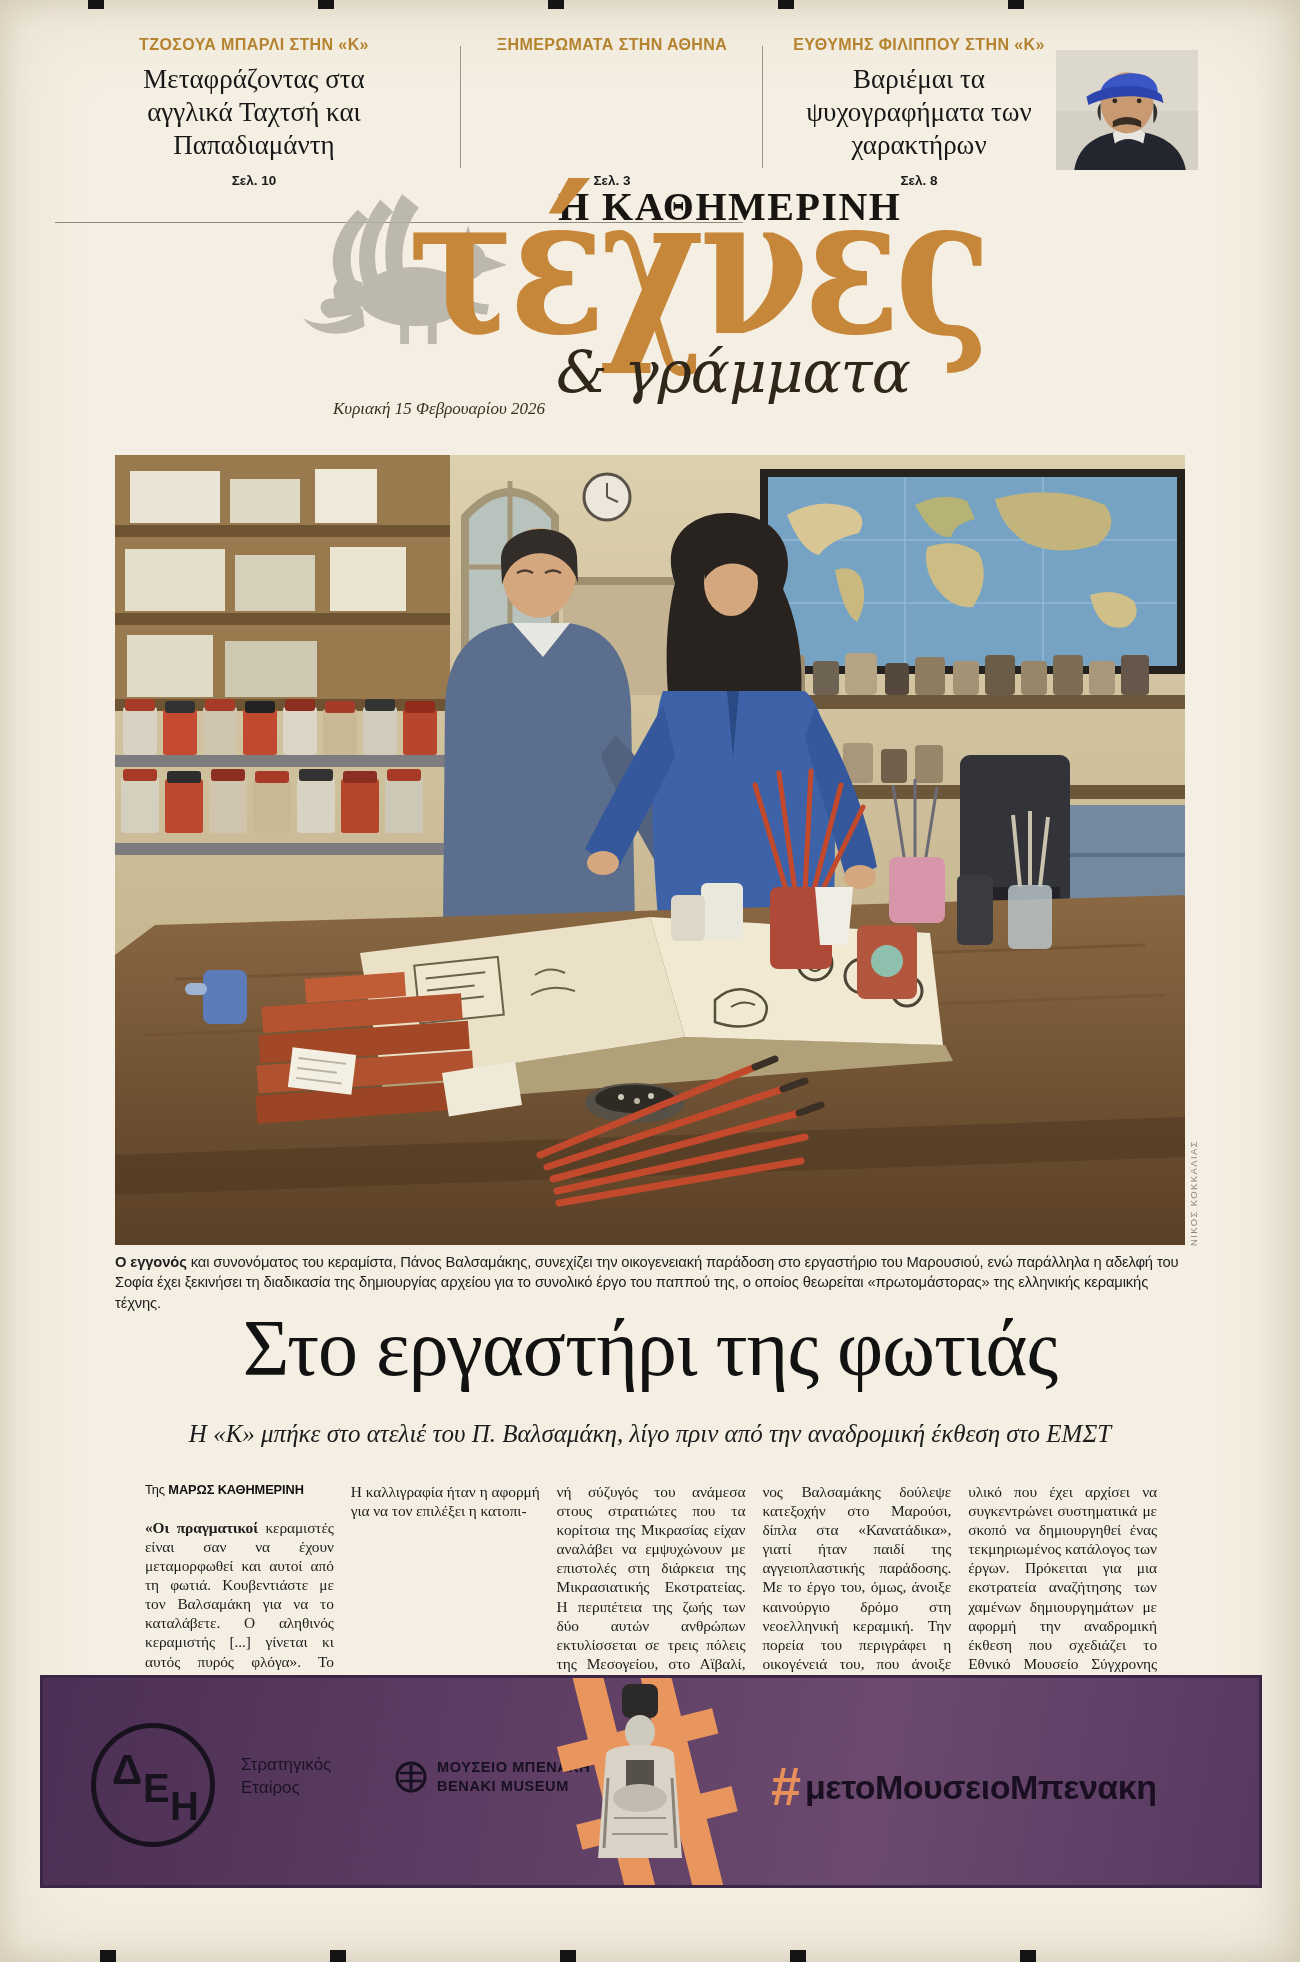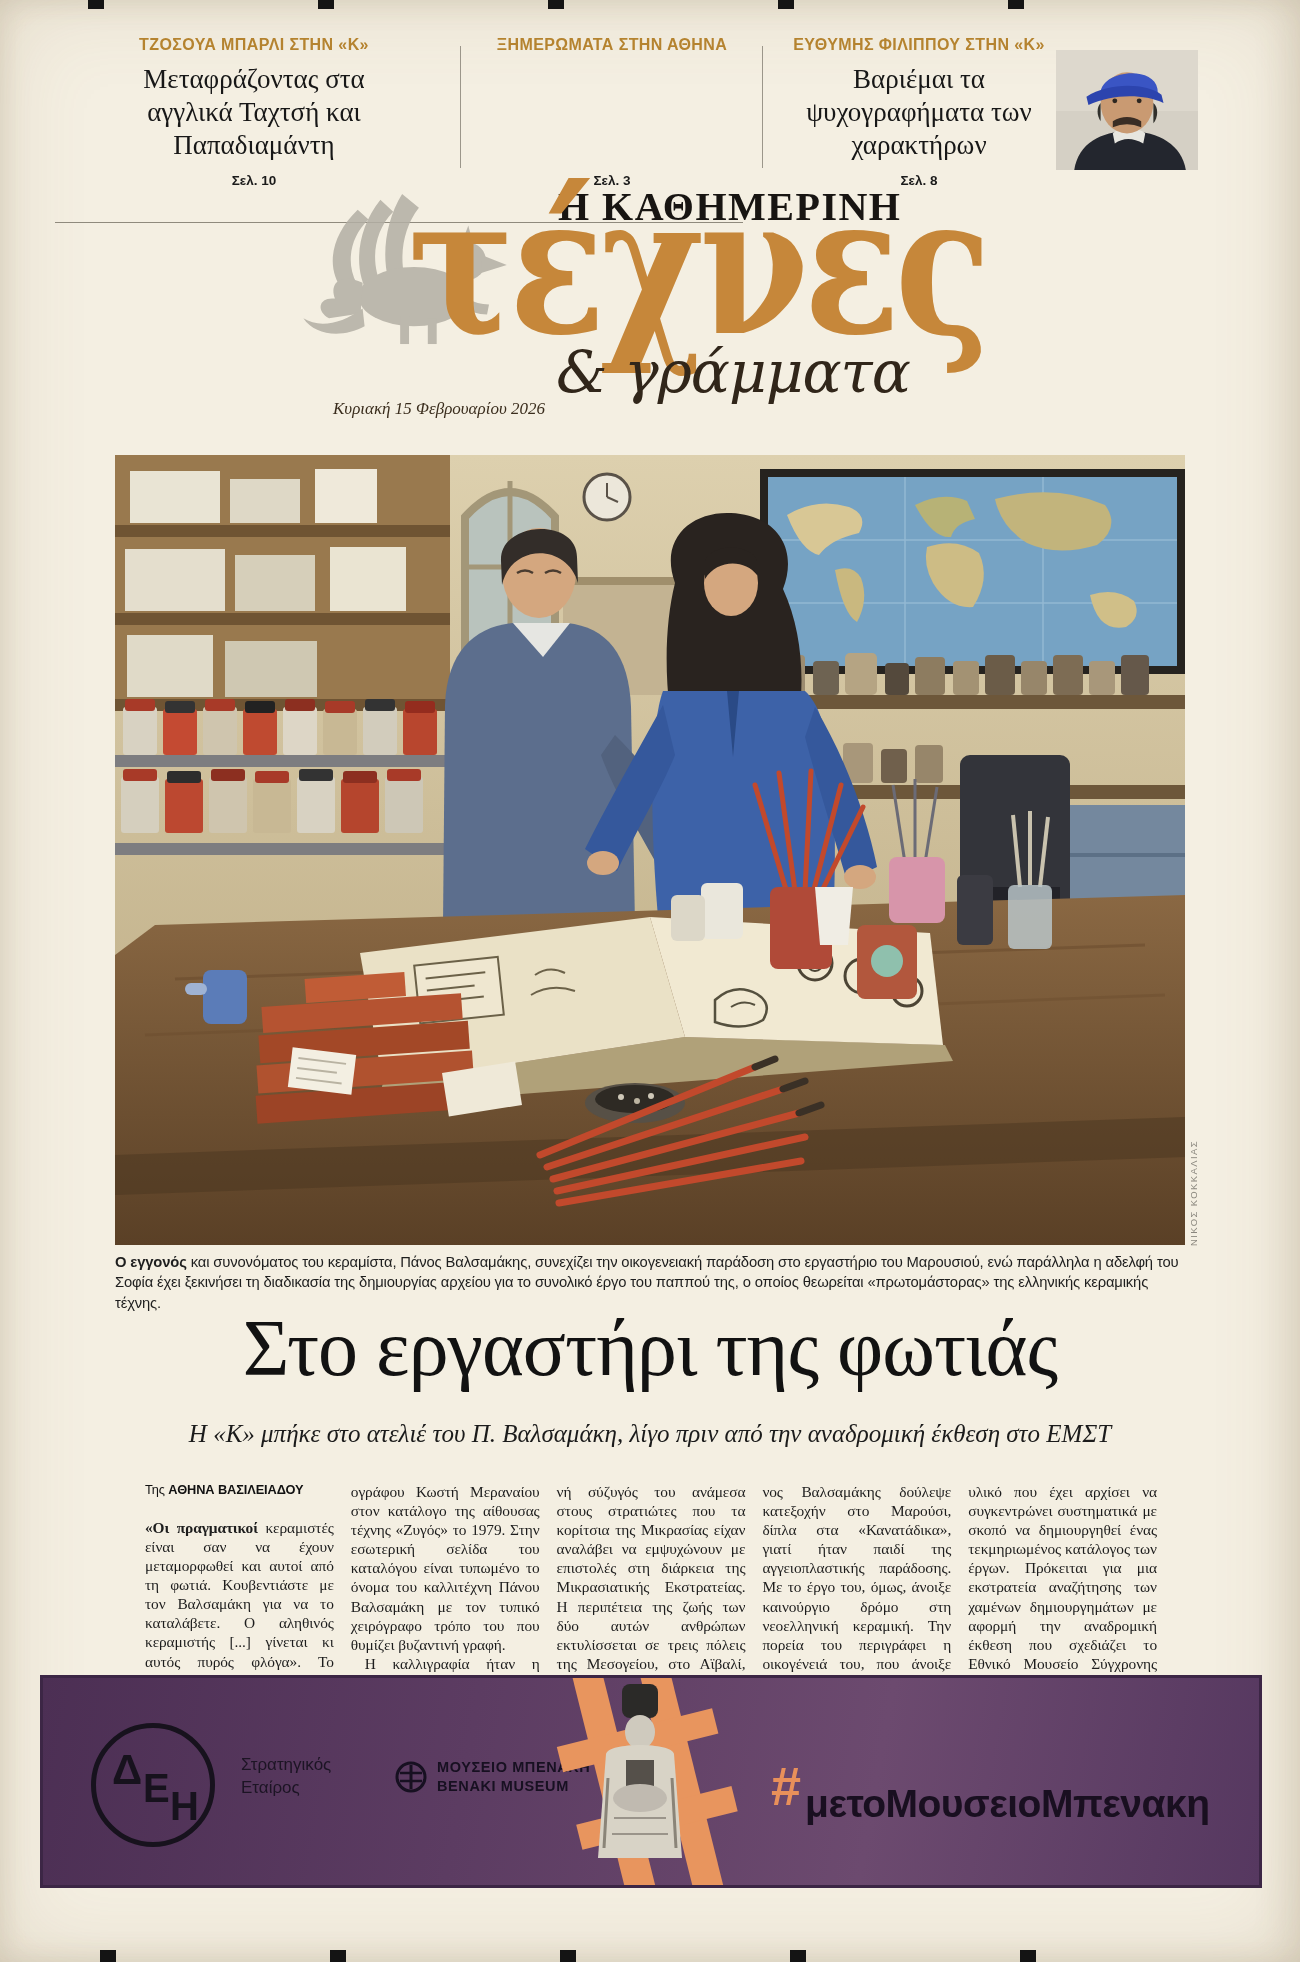--- a/index.html
+++ b/index.html
@@ -84,21 +84,21 @@
   .dei span{ position:absolute; font-family:"Liberation Sans", sans-serif; font-weight:bold; color:#17121d; }
   .dei .L0{ left:16px; top:18px; font-size:42px; }
   .dei .L1{ left:47px; top:38px; font-size:40px; }
   .dei .L2{ left:74px; top:56px; font-size:40px; }
   .partner{ position:absolute; left:198px; top:76px; font-family:"Liberation Sans", sans-serif; font-size:17px; line-height:1.35; color:#1c1424; }
   .benaki{ position:absolute; left:352px; top:80px; display:flex; align-items:center; gap:10px; }
   .benaki-text{ font-family:"Liberation Sans", sans-serif; font-weight:bold; font-size:14.5px; line-height:1.3; letter-spacing:.6px; color:#171021; }
   .figurine{ position:absolute; left:505px; top:0; width:200px; height:207px; overflow:hidden; }
   .hashtag{ position:absolute; left:728px; top:84px; display:flex; align-items:flex-start; }
   .hash{ font-family:"Liberation Sans", sans-serif; font-weight:bold; font-size:54px; line-height:.9; color:#e8905a; margin-right:4px; }
-  .hash-text{ font-family:"Liberation Sans", sans-serif; font-weight:bold; font-size:39px; letter-spacing:-.5px; color:#190f20; margin-top:20px; }
+  .hash-text{ font-family:"Liberation Sans", sans-serif; font-weight:bold; font-size:34px; letter-spacing:-.5px; color:#190f20; margin-top:6px; }
 </style>
 </head>
 <body>
 
 <div class="paper">
 
   <div class="crop" style="left:88px; top:0;"></div>
   <div class="crop" style="left:318px; top:0;"></div>
   <div class="crop" style="left:548px; top:0;"></div>
   <div class="crop" style="left:778px; top:0;"></div>
@@ -371,25 +371,24 @@
   </figure>
   <div class="credit">ΝΙΚΟΣ ΚΟΚΚΑΛΙΑΣ</div>
 
   <p class="caption"><b>Ο εγγονός</b><span> και συνονόματος του κεραμίστα, Πάνος Βαλσαμάκης, συνεχίζει την οικογενειακή παράδοση στο εργαστήριο του Μαρουσιού, ενώ παράλληλα η αδελφή του Σοφία έχει ξεκινήσει τη διαδικασία της δημιουργίας αρχείου για το συνολικό έργο του παππού της, ο οποίος θεωρείται «πρωτομάστορας» της ελληνικής κεραμικής τέχνης.</span></p>
 
   <h1 class="headline">Στο εργαστήρι της φωτιάς</h1>
   <h2 class="subhead">Η «Κ» μπήκε στο ατελιέ του Π. Βαλσαμάκη, λίγο πριν από την αναδρομική έκθεση στο ΕΜΣΤ</h2>
 
   <section class="body-cols">
     <div class="col">
-      <div class="byline"><span>Της</span> <b>ΑΘΗΝΑ ΒΑΣΙΛΕΙΑΔΟΥ</b></div>
+      <div class="byline"><span>Της</span> <b>ΜΑΡΩΣ ΚΑΘΗΜΕΡΙΝΗ</b></div>
       <p><b>«Οι πραγματικοί</b><span> κεραμιστές είναι σαν να έχουν μεταμορφωθεί και αυτοί από τη φωτιά. Κουβεντιάστε με τον Βαλσαμάκη για να το καταλάβετε. Ο αληθινός κεραμιστής [...] γίνεται κι αυτός πυρός φλόγα». Το απόσπασμα προέρχεται από το σημείωμα του δημοσι-</span></p>
     </div>
     <div class="col">
-      <p>ογράφου Κωστή Μεραναίου στον κατάλογο της αίθουσας τέχνης «Ζυγός» το 1979. Στην εσωτερική σελίδα του καταλόγου είναι τυπωμένο το όνομα του καλλιτέχνη Πάνου Βαλσαμάκη με τον τυπικό χειρόγραφο τρόπο του που θυμίζει βυζαντινή γραφή.</p>
       <p>Η καλλιγραφία ήταν η αφορμή για να τον επιλέξει η κατοπι-</p>
     </div>
     <div class="col">
       <p>νή σύζυγός του ανάμεσα στους στρατιώτες που τα κορίτσια της Μικρασίας είχαν αναλάβει να εμψυχώνουν με επιστολές στη διάρκεια της Μικρασιατικής Εκστρατείας. Η περιπέτεια της ζωής των δύο αυτών ανθρώπων εκτυλίσσεται σε τρεις πόλεις της Μεσογείου, στο Αϊβαλί, στη Μασσαλία, στην Αθήνα. Ο Πά-</p>
     </div>
     <div class="col">
       <p>νος Βαλσαμάκης δούλεψε κατεξοχήν στο Μαρούσι, δίπλα στα «Κανατάδικα», γιατί ήταν παιδί της αγγειοπλαστικής παράδοσης. Με το έργο του, όμως, άνοιξε καινούργιο δρόμο στη νεοελληνική κεραμική. Την πορεία του περιγράφει η οικογένειά του, που άνοιξε στην «Κ» φιλόξενα το σπίτι της, το εργαστήριο και το</p>
     </div>
     <div class="col">
       <p><span>υλικό που έχει αρχίσει να συγκεντρώνει συστηματικά με σκοπό να δημιουργηθεί ένας τεκμηριωμένος κατάλογος των έργων. Πρόκειται για μια εκστρατεία αναζήτησης των χαμένων δημιουργημάτων με αφορμή την αναδρομική έκθεση που σχεδιάζει το Εθνικό Μουσείο Σύγχρονης Τέχνης. </span><b>Σελ. 4-5</b></p>

